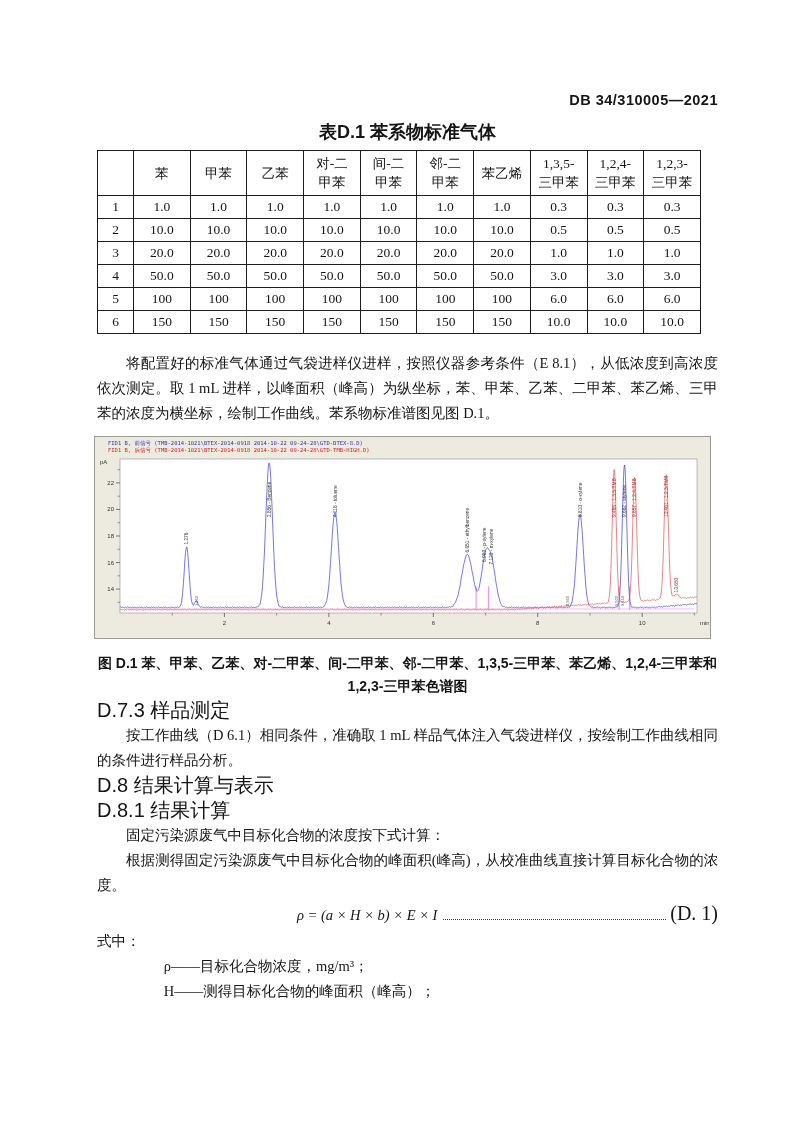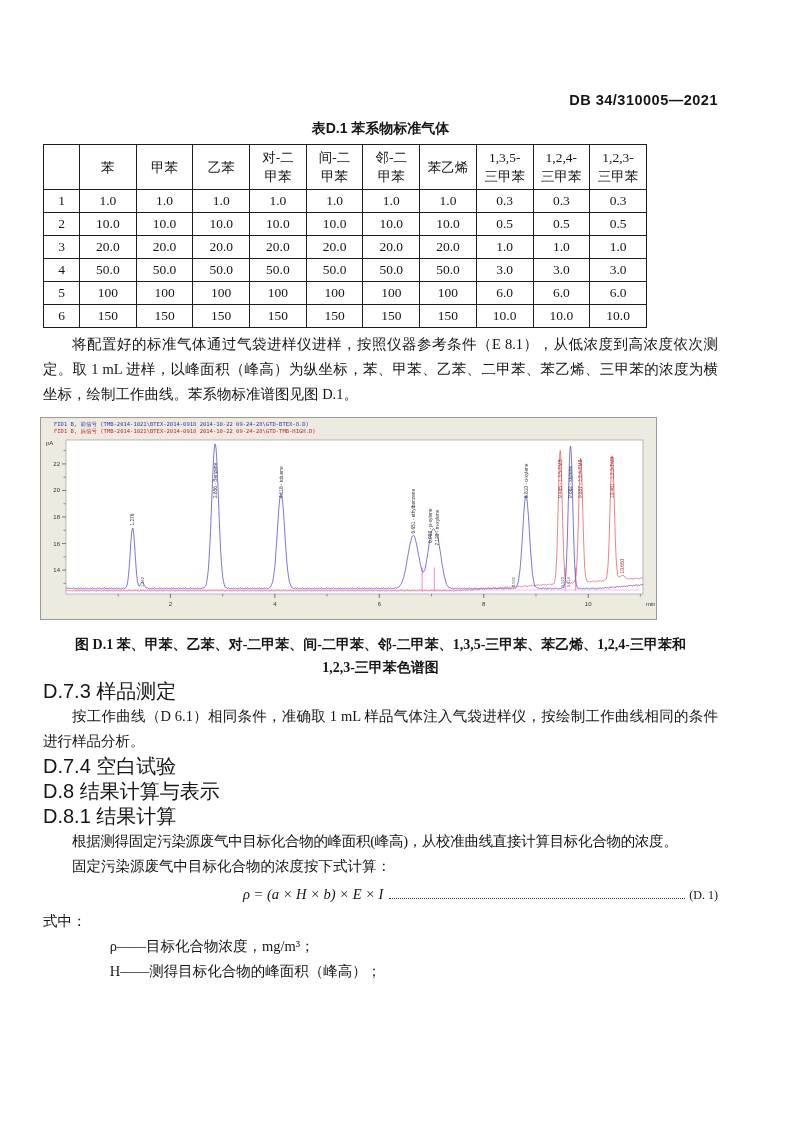--- a/index.html
+++ b/index.html
@@ -1,59 +1,59 @@
 <!DOCTYPE html>
 <html><head>
 <meta charset="utf-8">
 <style>
   html,body{margin:0;padding:0;}
   body{
     width:793px;height:1122px;background:#ffffff;overflow:hidden;
     font-family:"Liberation Serif",serif;font-size:14.5px;color:#151515;
   }
-  .page{box-sizing:border-box;width:793px;height:1122px;padding:92px 75px 0 43px;position:relative;}
+  .page{box-sizing:border-box;width:793px;height:1122px;padding:92px 75px 0 97px;position:relative;}
   .doc-number{
     text-align:right;font-family:"Liberation Sans",sans-serif;font-weight:bold;
     font-size:14.5px;letter-spacing:.5px;margin-bottom:12px;
   }
   p.body{margin:0;line-height:25px;text-align:justify;text-indent:2em;}
   p.noindent{text-indent:0;}
   .table-title{
     text-align:center;font-family:"Liberation Sans",sans-serif;font-weight:bold;
-    font-size:14px;margin:9px 0 6px 0;
+    font-size:18px;margin:9px 0 6px 0;
   }
   table.std{border-collapse:collapse;width:604px;table-layout:fixed;font-size:13.5px;}
   table.std th,table.std td{
     border:1px solid #1d1d1d;text-align:center;vertical-align:middle;
     font-weight:normal;padding:1px 0;line-height:20px;white-space:pre-line;
   }
   table.std thead th{line-height:19px;padding:3px 0;}
   .figure{
     box-sizing:border-box;width:617px;margin:10px 0 0 -3px;
     background:#edeadf;border:1px solid #9a9a9a;padding:2px 1px 1px 1px;
   }
   .figure .legend{padding:1px 0 1px 12px;line-height:7px;}
   .figure .legend div{
     font-family:"DejaVu Sans Mono",monospace;font-size:5.5px;
     white-space:nowrap;overflow:hidden;
   }
   .fig-caption{
-    text-align:center;font-family:Liberation Serif, serif;font-weight:bold;
+    text-align:center;font-family:Liberation Sans, sans-serif;font-weight:bold;
     font-size:14px;line-height:23px;margin-top:13px;white-space:pre-line;
   }
   .sec-heading{
     font-family:"Liberation Sans",sans-serif;font-size:20px;line-height:25px;
     margin:0;font-weight:normal;
   }
   .sec-heading.bold{font-weight:normal;}
   .formula-row{display:flex;align-items:baseline;margin:3px 0 2px 0;line-height:24px;}
   .formula-gap{width:200px;}
   .formula-expr{font-style:italic;font-size:14.5px;white-space:nowrap;}
   .formula-leader{flex:1;border-bottom:1.6px dotted #333;margin:0 4px 5px 6px;height:1px;}
-  .formula-number{font-size:12px;white-space:nowrap;}
+  .formula-number{font-size:20px;white-space:nowrap;}
   .where-label{margin:0 0 0 1.6em;line-height:25px;}
   .where-def{margin-left:4.6em;line-height:25px;}
 </style>
 </head>
 <body>
 
 <div class="page">
 
   <div class="doc-number">DB 34/310005—2021</div>
 
@@ -170,21 +170,21 @@
           <td>150</td>
           <td>150</td>
           <td>150</td>
           <td>10.0</td>
           <td>10.0</td>
           <td>10.0</td>
         </tr>
       </tbody>
     </table>
 
-  <p class="body" style="margin-top:4px;">将配置好的标准气体通过气袋进样仪进样，按照仪器参考条件（E 8.1），从低浓度到高浓度依次测定。取 1 mL 进样，以峰面积（峰高）为纵坐标，苯、甲苯、乙苯、二甲苯、苯乙烯、三甲苯的浓度为横坐标，绘制工作曲线。苯系物标准谱图见图 D.1。</p>
+  <p class="body" style="margin-top:17px;">将配置好的标准气体通过气袋进样仪进样，按照仪器参考条件（E 8.1），从低浓度到高浓度依次测定。取 1 mL 进样，以峰面积（峰高）为纵坐标，苯、甲苯、乙苯、二甲苯、苯乙烯、三甲苯的浓度为横坐标，绘制工作曲线。苯系物标准谱图见图 D.1。</p>
 
   <div class="figure">
     <div class="legend">
         <div style="color: rgb(51, 51, 187);">FID1 B, 前信号 (TMB-2014-1021\BTEX-2014-0918 2014-10-22 09-24-28\GTD-BTEX-8.D)</div>
         <div style="color: rgb(204, 34, 34);">FID1 B, 后信号 (TMB-2014-1021\BTEX-2014-0918 2014-10-22 09-24-28\GTD-TMB-HIGH.D)</div>
       </div>
     <svg width="613" height="178" viewBox="0 0 613 178">
         <rect x="24" y="4" width="577" height="154" fill="#ffffff" stroke="#8f8f8f" stroke-width="0.6"></rect>
         <line x1="31.83257918552036" y1="154.01724137931032" x2="598.3891402714931" y2="154.01724137931032" stroke="#ff88dd" stroke-width="0.6"></line>
         <line x1="380.1212669683258" y1="154.6810344827586" x2="380.1212669683258" y2="131.44827586206895" stroke="#ff77dd" stroke-width="0.9"></line>
@@ -245,26 +245,25 @@
         <text x="4" y="9" text-anchor="start" font-size="6" font-family="Liberation Sans, sans-serif" fill="#333">pA</text>
       </svg>
   </div>
 
   <div class="fig-caption">图 D.1 苯、甲苯、乙苯、对-二甲苯、间-二甲苯、邻-二甲苯、1,3,5-三甲苯、苯乙烯、1,2,4-三甲苯和
 1,2,3-三甲苯色谱图</div>
 
   <div class="sec-heading">D.7.3 样品测定</div>
   <p class="body">按工作曲线（D 6.1）相同条件，准确取 1 mL 样品气体注入气袋进样仪，按绘制工作曲线相同的条件进行样品分析。</p>
 
-  <div class="sec-heading">D.7.4 空白试验</div>
 
   <div class="sec-heading bold">D.8 结果计算与表示</div>
   <div class="sec-heading">D.8.1 结果计算</div>
+  <p class="body">固定污染源废气中目标化合物的浓度按下式计算：</p>
   <p class="body" style="letter-spacing:-0.3px;">根据测得固定污染源废气中目标化合物的峰面积(峰高)，从校准曲线直接计算目标化合物的浓度。</p>
-  <p class="body">固定污染源废气中目标化合物的浓度按下式计算：</p>
 
   <div class="formula-row">
     <span class="formula-gap"></span>
     <span class="formula-expr">ρ = (a × H × b) × E × I</span>
     <span class="formula-leader"></span>
     <span class="formula-number">(D. 1)</span>
   </div>
 
   <p class="body noindent where-label">式中：</p>
   <div class="where-def">ρ——目标化合物浓度，mg/m³；</div>

